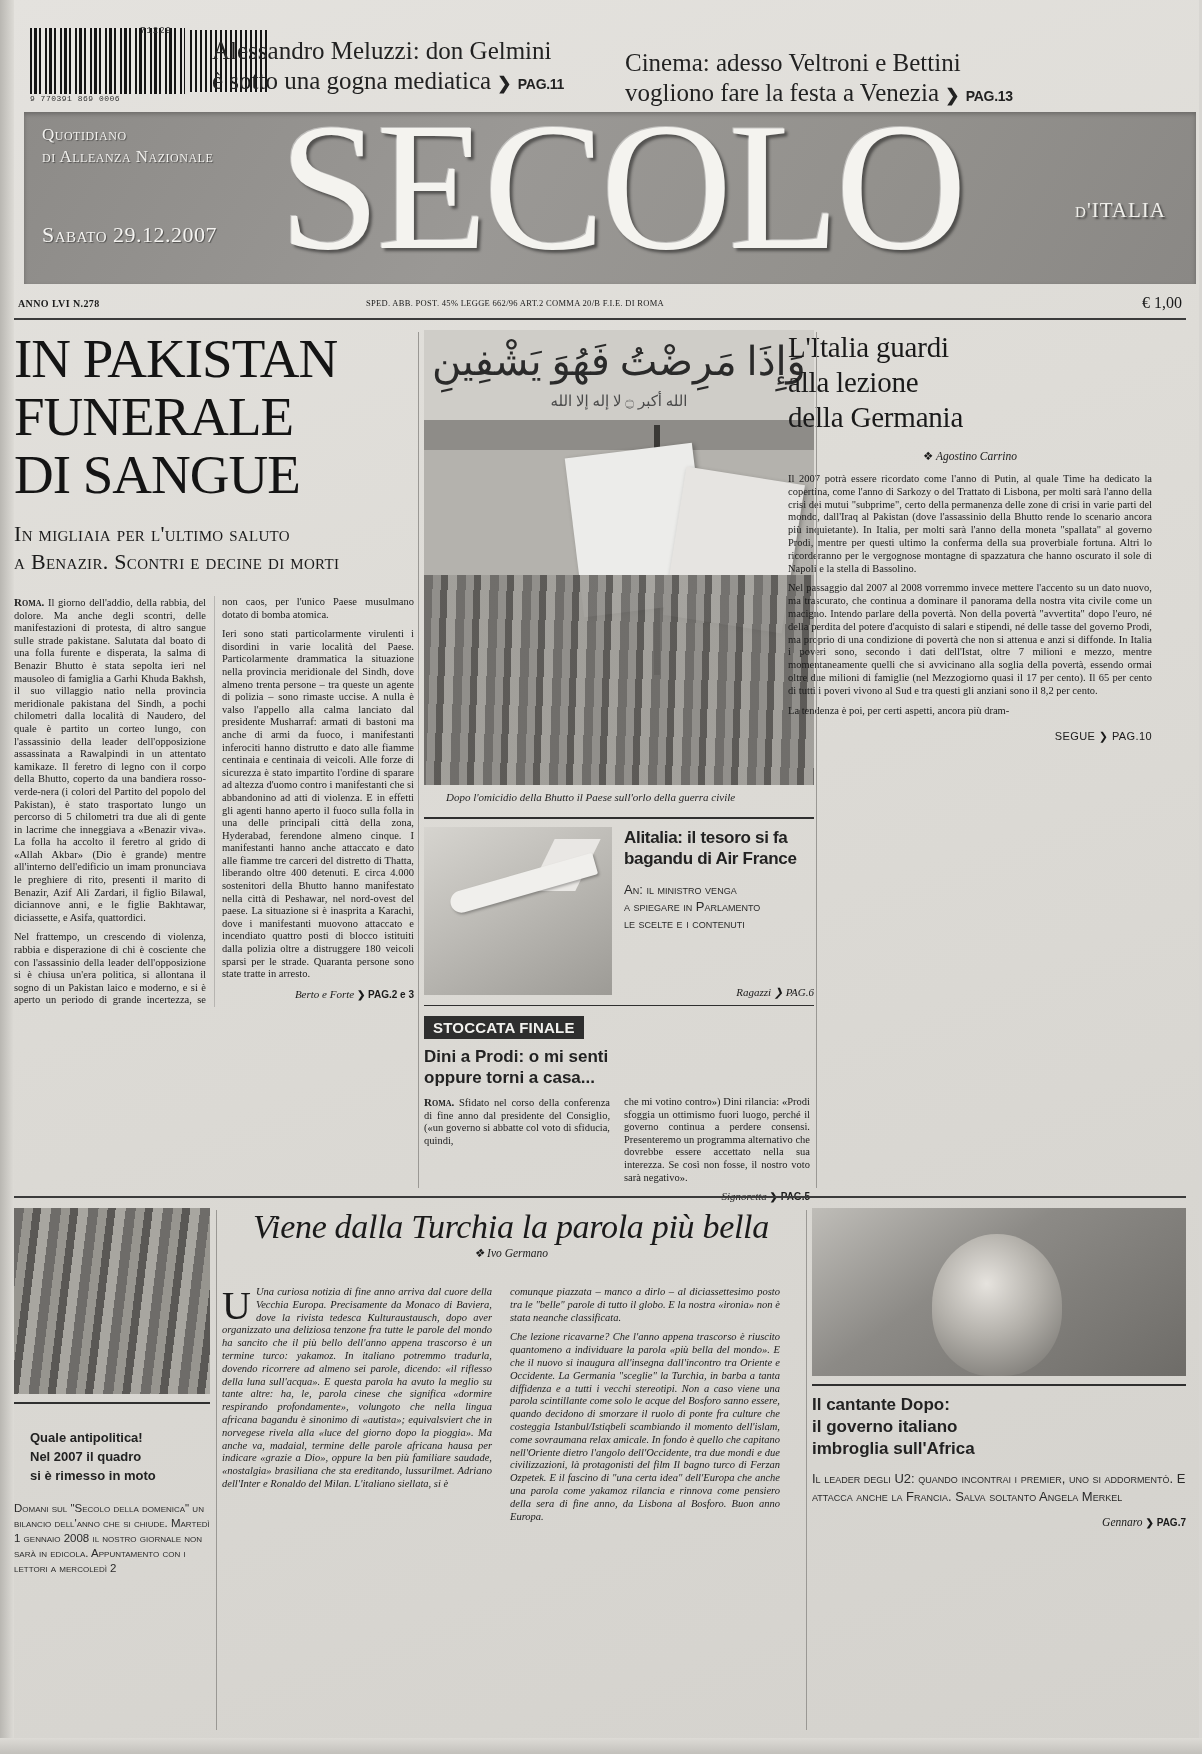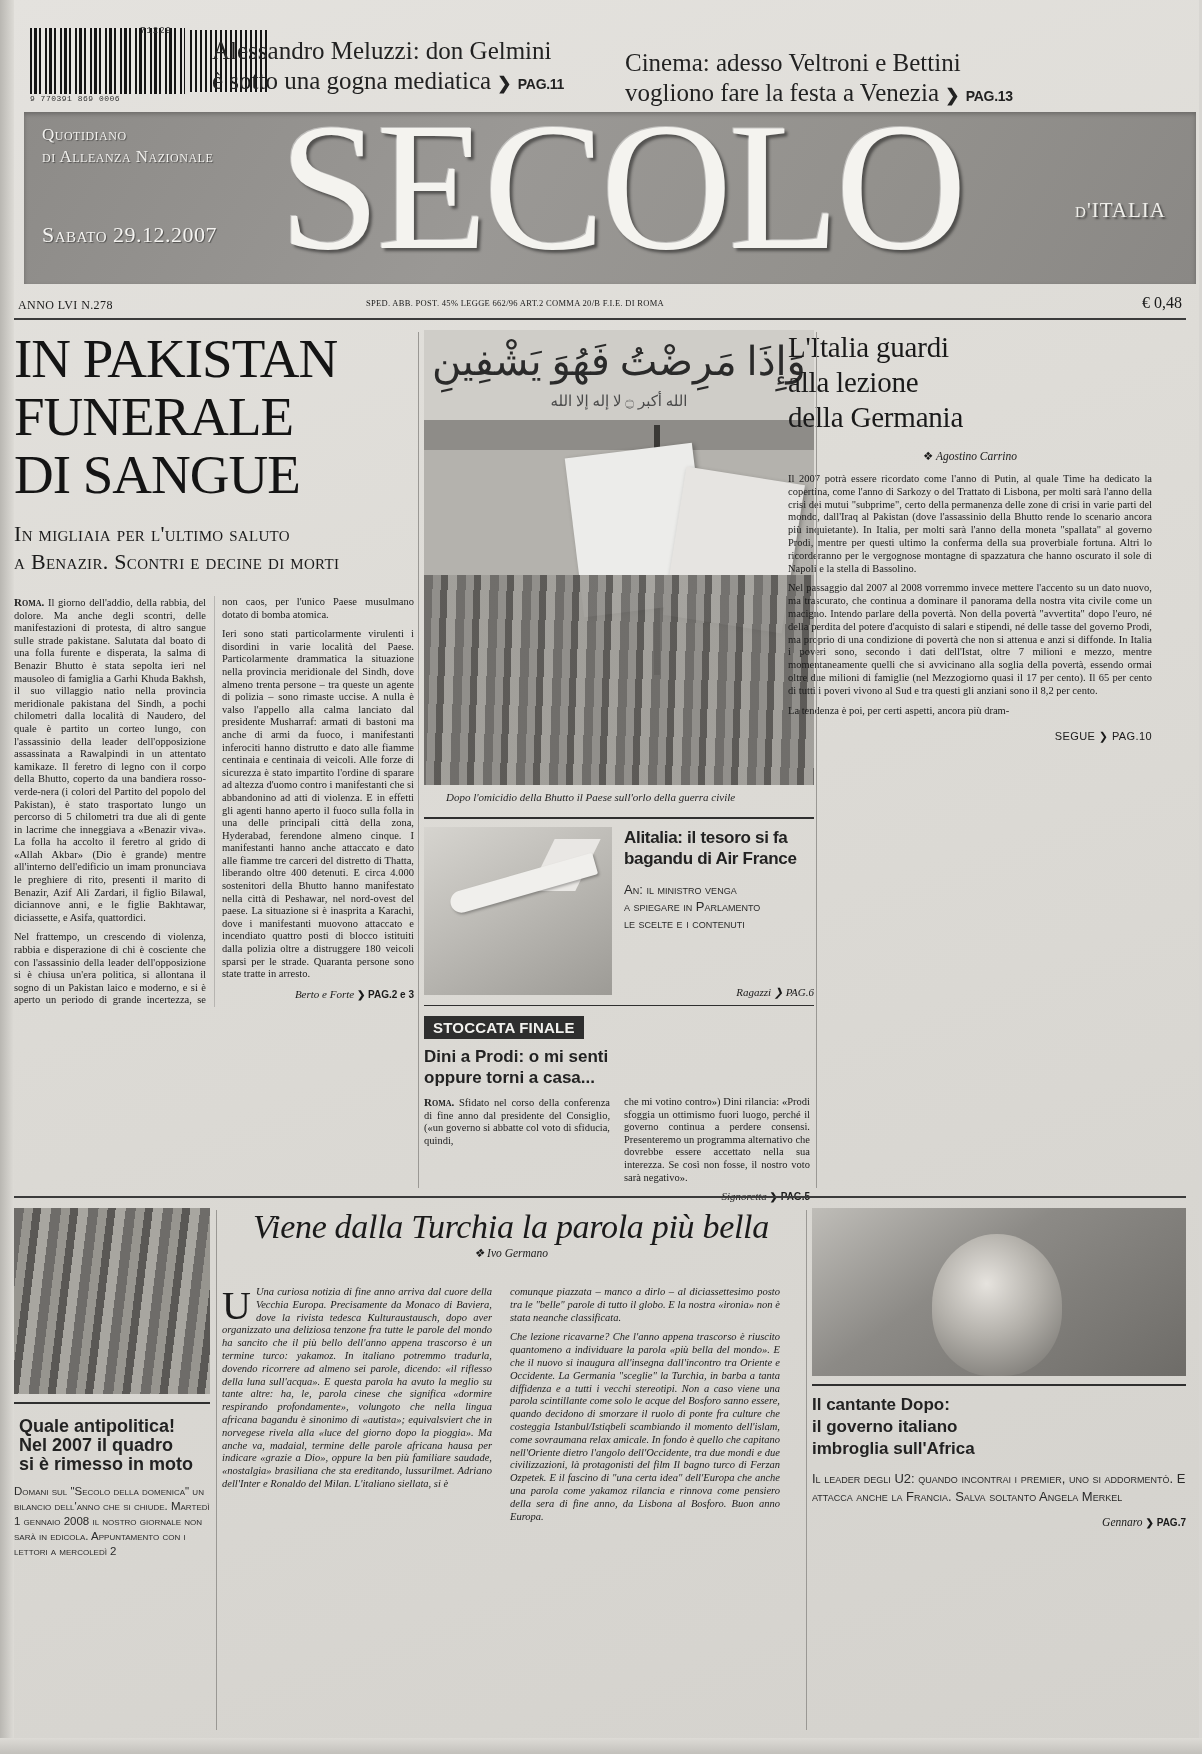--- a/index.html
+++ b/index.html
@@ -40,21 +40,21 @@
   .mh-date{position:absolute;left:18px;top:110px;color:#f4f3f0;font-variant:small-caps;
     font-size:22px;letter-spacing:.5px;text-shadow:1px 1px 1px rgba(0,0,0,.45);}
   .mh-title{position:absolute;left:255px;top:-16px;font-size:182px;line-height:182px;
     color:#f4f3ef;font-family:"Liberation Serif",serif;letter-spacing:-4px;
     text-shadow:3px 3px 3px rgba(0,0,0,.45), -1px -1px 0 rgba(255,255,255,.4);}
   .mh-sub{position:absolute;right:30px;top:86px;font-size:21px;color:#efeeea;
     font-variant:small-caps;letter-spacing:1px;text-shadow:2px 2px 2px rgba(0,0,0,.5);}
 
   
   .infobar{position:absolute;left:14px;top:292px;width:1172px;height:26px;}
-  .infobar .anno{position:absolute;left:4px;top:6px;font-size:12px;font-variant:small-caps;letter-spacing:.4px;}
+  .infobar .anno{position:absolute;left:4px;top:6px;font-size:10px;font-variant:small-caps;letter-spacing:.4px;font-weight:bold;}
   .infobar .sped{position:absolute;left:352px;top:6px;font-size:8.5px;letter-spacing:.3px;}
   .infobar .price{position:absolute;right:4px;top:2px;font-size:16px;}
   .rule{position:absolute;left:14px;top:318px;width:1172px;height:2px;background:#3b3b3b;}
 
   
   .col-left{position:absolute;left:14px;top:330px;width:400px;}
   .col-mid{position:absolute;left:424px;top:330px;width:390px;}
   .col-right{position:absolute;left:788px;top:330px;width:364px;}
   .vline{position:absolute;width:1px;background:#9a9894;}
 
@@ -121,21 +121,21 @@
 
   
   .botrule{position:absolute;left:14px;top:1196px;width:1172px;height:2px;background:#3b3b3b;}
   .bot-left{position:absolute;left:14px;top:1208px;width:196px;}
   .bot-mid{position:absolute;left:222px;top:1208px;width:578px;}
   .bot-right{position:absolute;left:812px;top:1208px;width:374px;}
 
   .bl-photo{width:196px;height:186px;background:
       repeating-linear-gradient(97deg,#6e6c69 0 10px,#97958f 10px 19px,#5a5855 19px 27px,#a8a6a0 27px 37px);}
   .bl-box{margin-top:8px;border-top:2px solid #2f2f2f;padding-top:8px;}
-  .bl-box h3{margin:5px;font-family:"Liberation Sans",sans-serif;font-weight:bold;font-size:18px;
+  .bl-box h3{margin:16px;font-family:"Liberation Sans",sans-serif;font-weight:bold;font-size:13px;
       line-height:19px;color:#222;}
   .bl-box .t{margin-top:10px;font-family:"Liberation Sans",sans-serif;font-size:11.5px;
       line-height:15px;font-variant:small-caps;color:#2a2a2a;}
 
   .bm-title{margin:0;font-size:34px;line-height:38px;font-style:italic;font-weight:normal;text-align:center;letter-spacing:-.3px;}
   .bm-inner{margin-top:26px;display:flex;gap:18px;}
   .bm-col{width:270px;font-size:10.5px;line-height:12.8px;text-align:justify;font-style:italic;hyphens:auto;}
   .bm-col p{margin:0 0 7px 0;}
   .bm-byline{text-align:center;font-style:italic;font-size:11.5px;margin-bottom:10px;}
   .bigcap{float:left;font-size:40px;line-height:32px;padding:4px 5px 0 0;font-style:normal;}
@@ -188,21 +188,21 @@
       <div class="mh-quot">di Alleanza Nazionale</div>
     </div>
     <div class="mh-date">Sabato 29.12.2007</div>
     <div class="mh-title">SECOLO</div>
     <div class="mh-sub">d'ITALIA</div>
   </div>
 
   <div class="infobar">
     <div class="anno">ANNO LVI N.278</div>
     <div class="sped">SPED. ABB. POST. 45% LEGGE 662/96 ART.2 COMMA 20/B F.I.E. DI ROMA</div>
-    <div class="price">€ 0,48</div>
+    <div class="price">€ 1,00</div>
   </div>
   <div class="rule"></div>
 
   <div class="col-left">
     <h1 class="lead">
       <span>IN PAKISTAN</span><br>
       <span>FUNERALE</span><br>
       <span>DI SANGUE</span>
     </h1>
     <div class="lead-sub">

